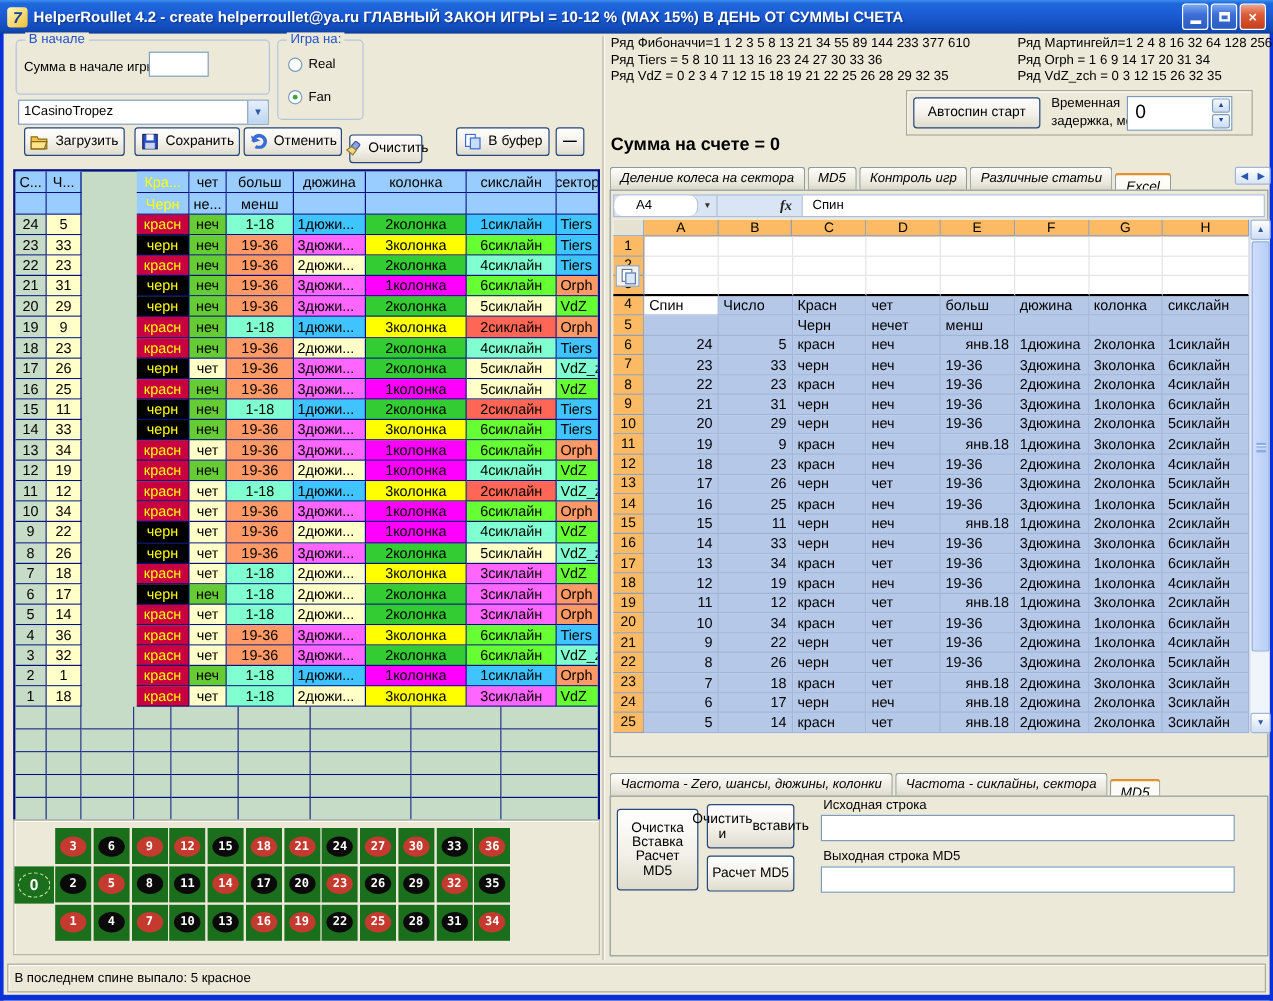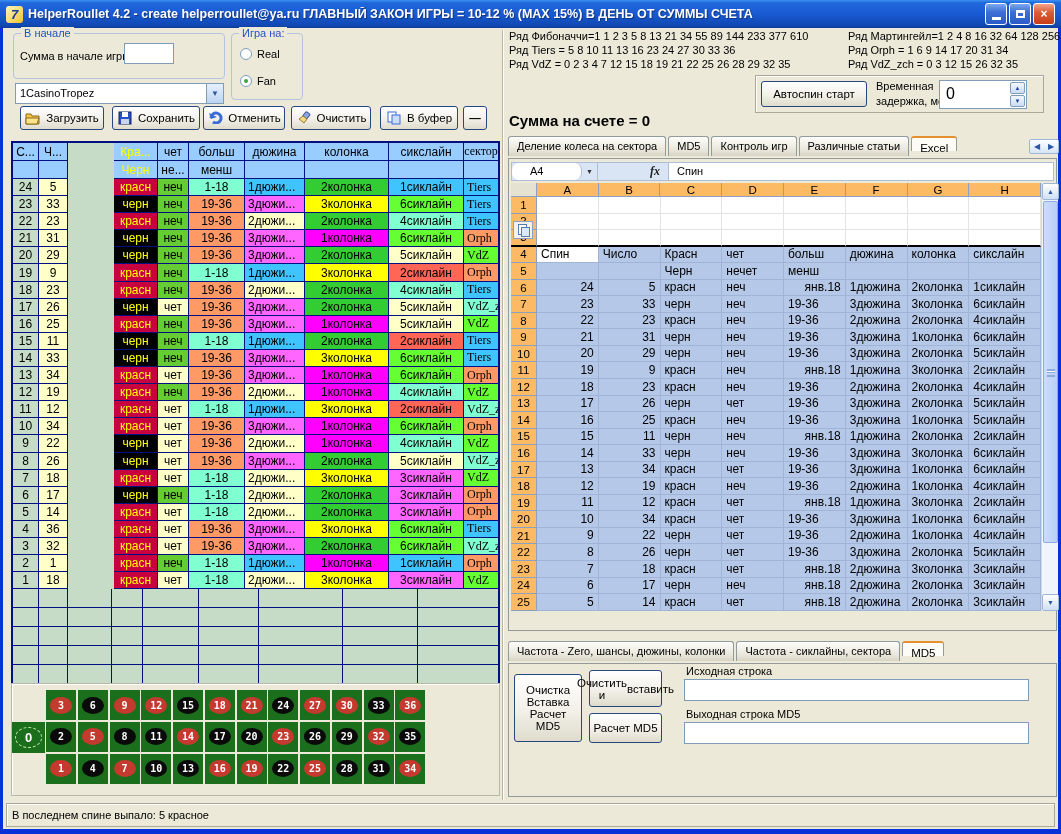--- a/index.html
+++ b/index.html
@@ -46,21 +46,21 @@
   .radio-row { position:absolute; left:8px; display:flex; align-items:center; gap:5px; }
 
   
   .ticon { width:16px; height:14px; position:relative; flex:none; }
 
   
   .ltable { position:absolute; left:8px; top:141px; width:489px; border:2px solid #001080; background:#C6DCC6; }
   .lrow { display:flex; }
   .lcell { border-right:1px solid #001080; border-bottom:1px solid #001080; overflow:hidden; white-space:nowrap;
     display:flex; align-items:center; justify-content:center; font-size:12px; }
-  .lcell:last-child { border-right:none;font-family:Liberation Serif, serif; }
+  .lcell:last-child { border-right:none; }
   .lcell.al { justify-content:flex-start; padding-left:3px; }
   .lc0{width:26px;} .lc1{width:29px;} .lc2{width:44px;} .lc3{width:31px;} .lc4{width:56px;}
   .lc5{width:60px;} .lc6{width:84px;} .lc7{width:75px;} .lc8{flex:1;}
   .lrow.hdr .lcell { background:#99CCFF; height:18px; }
   .lrow.data .lcell { height:17.1px; }
   .lrow.empty .lcell { background:#C6DCC6; height:18.9px; }
   .ytext { color:#FFFF00;margin-left:46px; }
 
   
   .roulette { position:absolute; left:8px; top:683px; width:489px; height:113px; background:#ECE9D8;
@@ -81,21 +81,21 @@
   .as-btn { left:5px; top:5px; width:106px; height:26px; }
   .delay-label { position:absolute; left:120px; top:3px; line-height:15px; }
   .spin { position:absolute; left:183px; top:4px; width:88px; height:29px; background:#fff; border:1px solid #7F9DB9; display:flex; }
   .spin .sval { flex:1; font-size:16px; padding:4px 0 0 6px; }
   .spin .sbtns { width:17px; display:flex; flex-direction:column; padding:1px; gap:1px; }
   .spin .sb { flex:1; border:1px solid #7F9DB9; border-radius:2px; background:linear-gradient(180deg,#F4F8FE,#CBDCF4);
     font-size:6px; color:#1F3F9F; display:flex; align-items:center; justify-content:center; }
   .account { position:absolute; left:506px; top:112px; font-size:15px; font-weight:bold; }
 
   
-  .tabstrip { position:absolute; display:flex; align-items:flex-start; height:23px; }
+  .tabstrip { position:absolute; display:flex; align-items:flex-end; height:23px;font-style:italic; }
   .tab { border:1px solid #919B9C; border-bottom:none; border-radius:3px 3px 0 0; padding:3px 8px 4px 8px;
     background:linear-gradient(180deg,#FDFDFB,#E8E6DA 70%,#D8D4C4); margin-right:2px; height:20px; white-space:nowrap; }
   .tab.active { background:#FCFBF6; height:15px; padding-top:4px; border-top:2px solid #E5902E; font-size:11.5px; }
   .tabarrows { position:absolute; left:1026px; top:139px; width:30px; height:15px; border:1px solid #9FB6D9; border-radius:2px;
     background:linear-gradient(180deg,#FFFFFF,#D7E4F6); color:#2B57A6; font-size:8px;
     display:flex; align-items:center; justify-content:space-around; }
   .tabpage { position:absolute; border:1px solid #919B9C; background:#ECE9D8; }
 
   
   .fbar { position:absolute; left:2px; top:3px; width:543px; height:19px; background:#D9E4F5; border:1px solid #AEBED6; display:flex; align-items:center; }
@@ -213,21 +213,21 @@
           </svg></span>
         <span>Сохранить</span>
       </button>
       <button class="xpbtn" style="left: 200px; top: 106px; width: 82px; height: 24px;">
         <span class="ticon"><svg width="15" height="13">
             <path d="M3 7 a5 5 0 1 1 2 4" fill="none" stroke="#3A6BD6" stroke-width="3"></path>
             <path d="M1 2 l2 6 6-2 z" fill="#3A6BD6"></path>
           </svg></span>
         <span>Отменить</span>
       </button>
-      <button class="xpbtn" style="left: 288px; top: 106px; width: 80px; height: 24px;">
+      <button class="xpbtn" style="left: 288px; top: 112px; width: 61px; height: 24px;">
         <span class="ticon"><svg width="15" height="14">
             <rect x="8" y="1" width="5" height="6" rx="1" transform="rotate(40 10 4)" fill="#8AA7E0" stroke="#44589C"></rect>
             <path d="M3 8 l5 4 3-4 -4-3 z" fill="#F2D98A" stroke="#9A7D2B"></path>
           </svg></span>
         <span>Очистить</span>
       </button>
       <button class="xpbtn" style="left: 377px; top: 106px; width: 78px; height: 24px;">
         <span class="ticon"><svg width="14" height="14">
             <rect x="1" y="1" width="8" height="10" fill="#fff" stroke="#3A6BD6"></rect>
             <rect x="5" y="4" width="8" height="9" fill="#C9DCF8" stroke="#3A6BD6"></rect>

